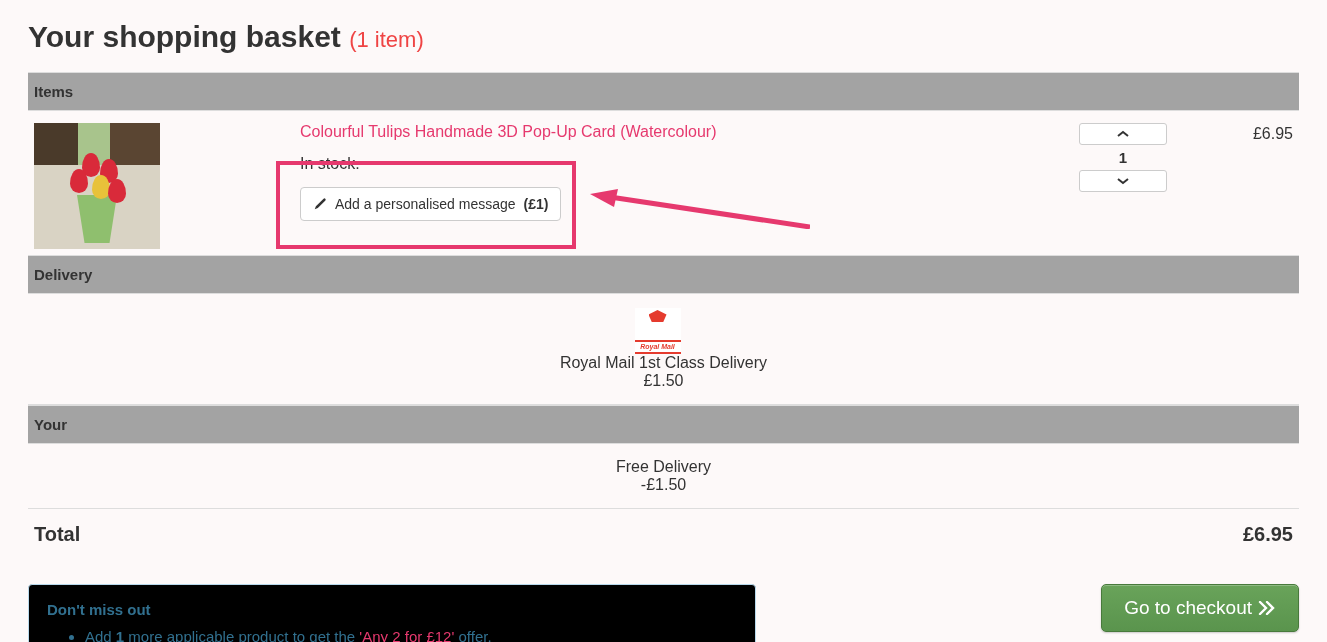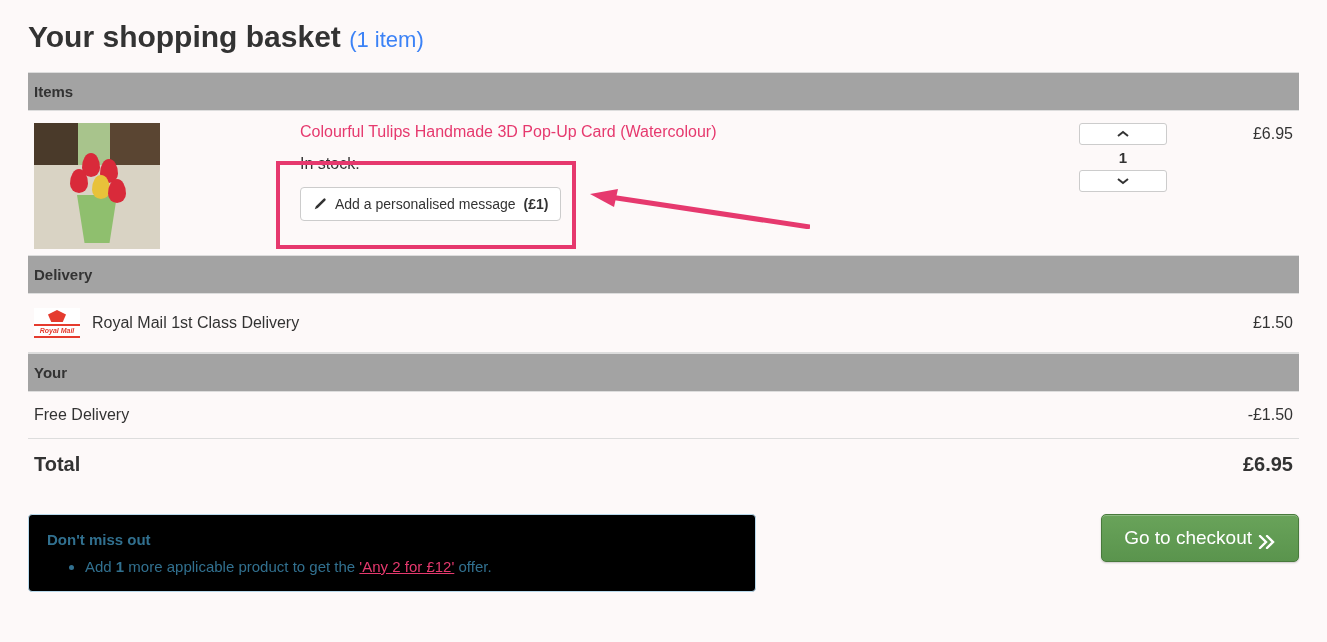--- a/index.html
+++ b/index.html
@@ -12,21 +12,21 @@
     }
     h1 {
       font-size: 30px;
       font-weight: 700;
       color: #333;
       margin-bottom: 18px;
     }
     h1 .subcount {
       font-size: 22px;
       font-weight: 400;
-      color: #3b82f6;
+      color: #ef4444;
     }
     .section-header {
       border-top: 1px solid #ddd;
       border-bottom: 1px solid #ddd;
       background: #a3a3a3;
       padding: 10px 6px;
       font-weight: 700;
       font-size: 15px;
       color: #333;
     }
@@ -146,20 +146,21 @@
       font-size: 16px;
       color: #333;
       padding-top: 2px;
     }
     .delivery-row, .other-row {
       display: flex;
       align-items: center;
       padding: 14px 6px;
       border-bottom: 1px solid #ddd;
       font-size: 16px;
+      flex-direction: column;
     }
     .rm-logo {
       width: 46px;
       height: 30px;
       background: #fff;
       position: relative;
       margin-right: 12px;
       flex: 0 0 46px;
     }
     .rm-logo::before {
@@ -215,21 +216,21 @@
       padding-left: 38px;
     }
     .promo-box .offer { color: #e6396e; text-decoration: underline; }
     .promo-box b { font-weight: 700; }
     .checkout-area {
       flex: 1;
       text-align: right;
     }
     .checkout-btn {
       display: inline-flex;
-      align-items: flex-end;
+      align-items: center;
       gap: 6px;
       background: linear-gradient(#69a35a, #5a944d);
       border: 1px solid #487a3c;
       color: #fff;
       font-size: 19px;
       padding: 12px 22px;
       border-radius: 5px;
       cursor: pointer;
       box-shadow: inset 0 1px 0 rgba(255,255,255,0.25), 0 1px 2px rgba(0,0,0,0.2);
     }

